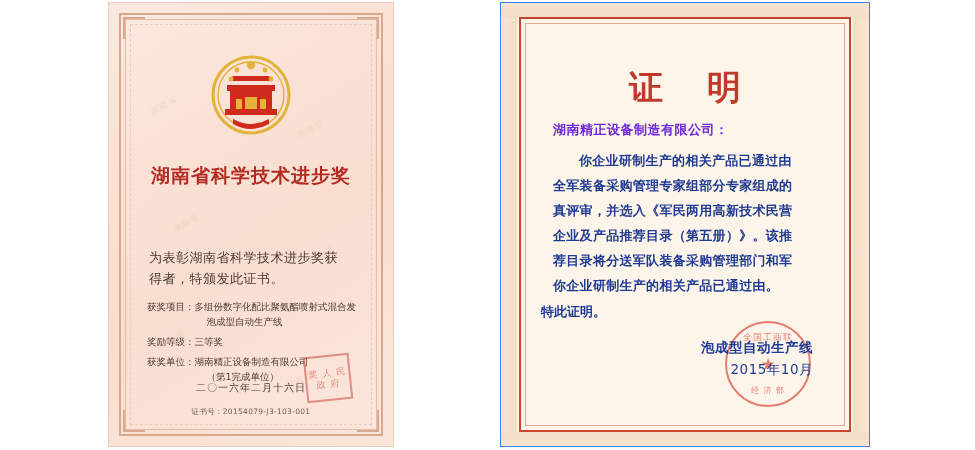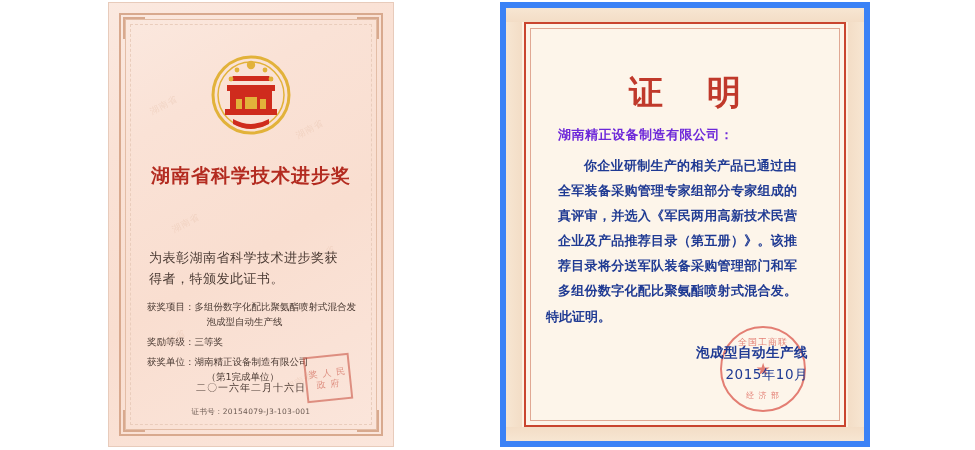--- a/index.html
+++ b/index.html
@@ -180,21 +180,21 @@
   }
 
   
   .cert2 {
     position: absolute;
     left: 500px;
     top: 2px;
     width: 370px;
     height: 445px;
     background: #fdf1e2;
-    border: 6px solid #3b82f6;
+    border: 1px solid #3b82f6;
     box-sizing: border-box;
     overflow: hidden;
   }
   .cert2 .band {
     position: absolute;
     left: 0; top: 0; bottom: 0;
     width: 16px;
     background: linear-gradient(90deg, #f7e6d2 0%, #f3ddc6 100%);
   }
   .cert2 .band.right { left: auto; right: 0; background: linear-gradient(270deg, #f7e6d2 0%, #f3ddc6 100%); }
@@ -404,21 +404,21 @@
 
     <div class="cert2-title">证 明</div>
     <div class="cert2-addressee">湖南精正设备制造有限公司：</div>
 
     <div class="cert2-body">
       <p class="indent">你企业研制生产的相关产品已通过由</p>
       <p>全军装备采购管理专家组部分专家组成的</p>
       <p>真评审，并选入《军民两用高新技术民营</p>
       <p>企业及产品推荐目录（第五册）》。该推</p>
       <p>荐目录将分送军队装备采购管理部门和军</p>
-      <p>多组份数字化配比聚氨酯喷射式混合发。</p>
+      <p>你企业研制生产的相关产品已通过由。</p>
     </div>
 
     <div class="cert2-closing">特此证明。</div>
 
     <div class="round-stamp">
       <div class="arc-top">全国工商联</div>
       <div class="star">★</div>
       <div class="arc-bottom">经 济 部</div>
     </div>
 

